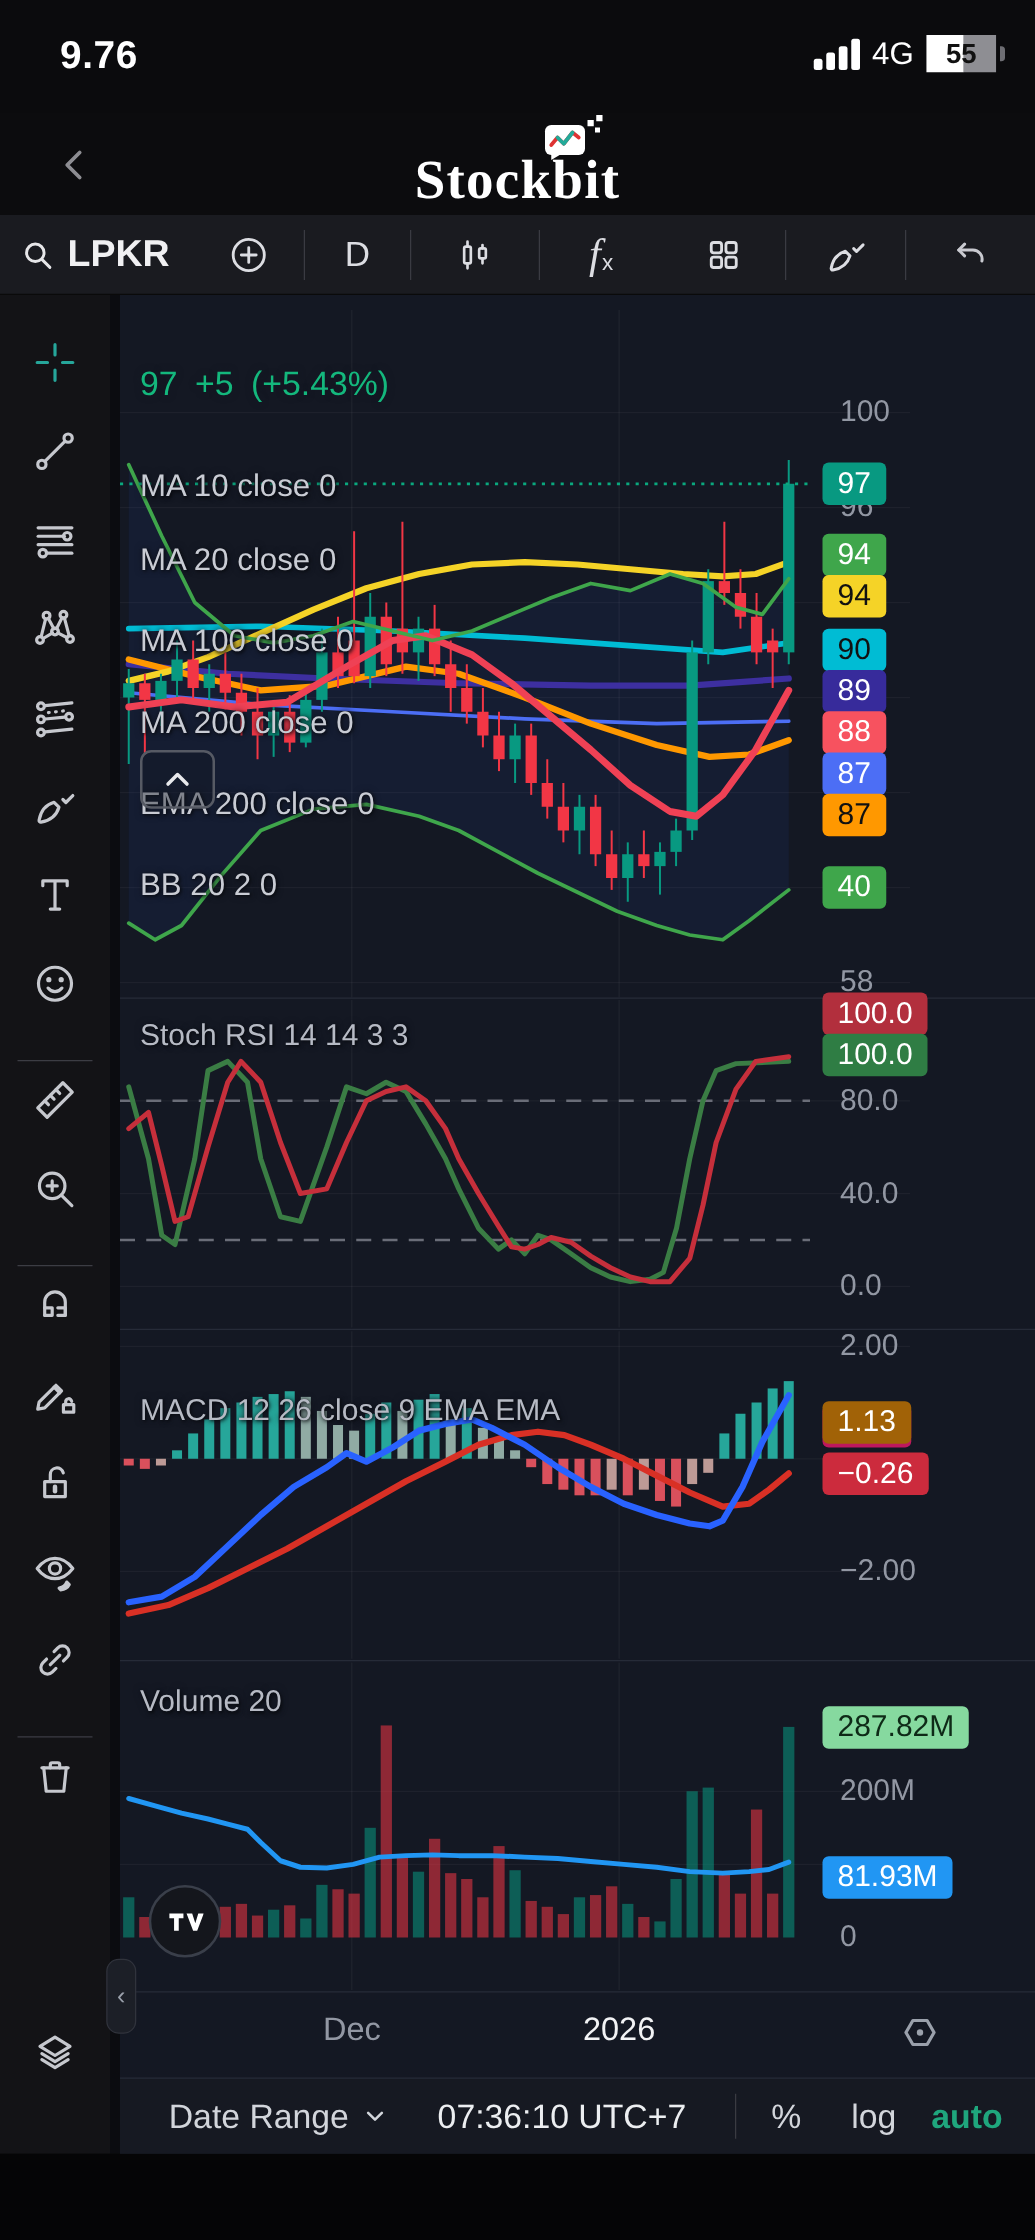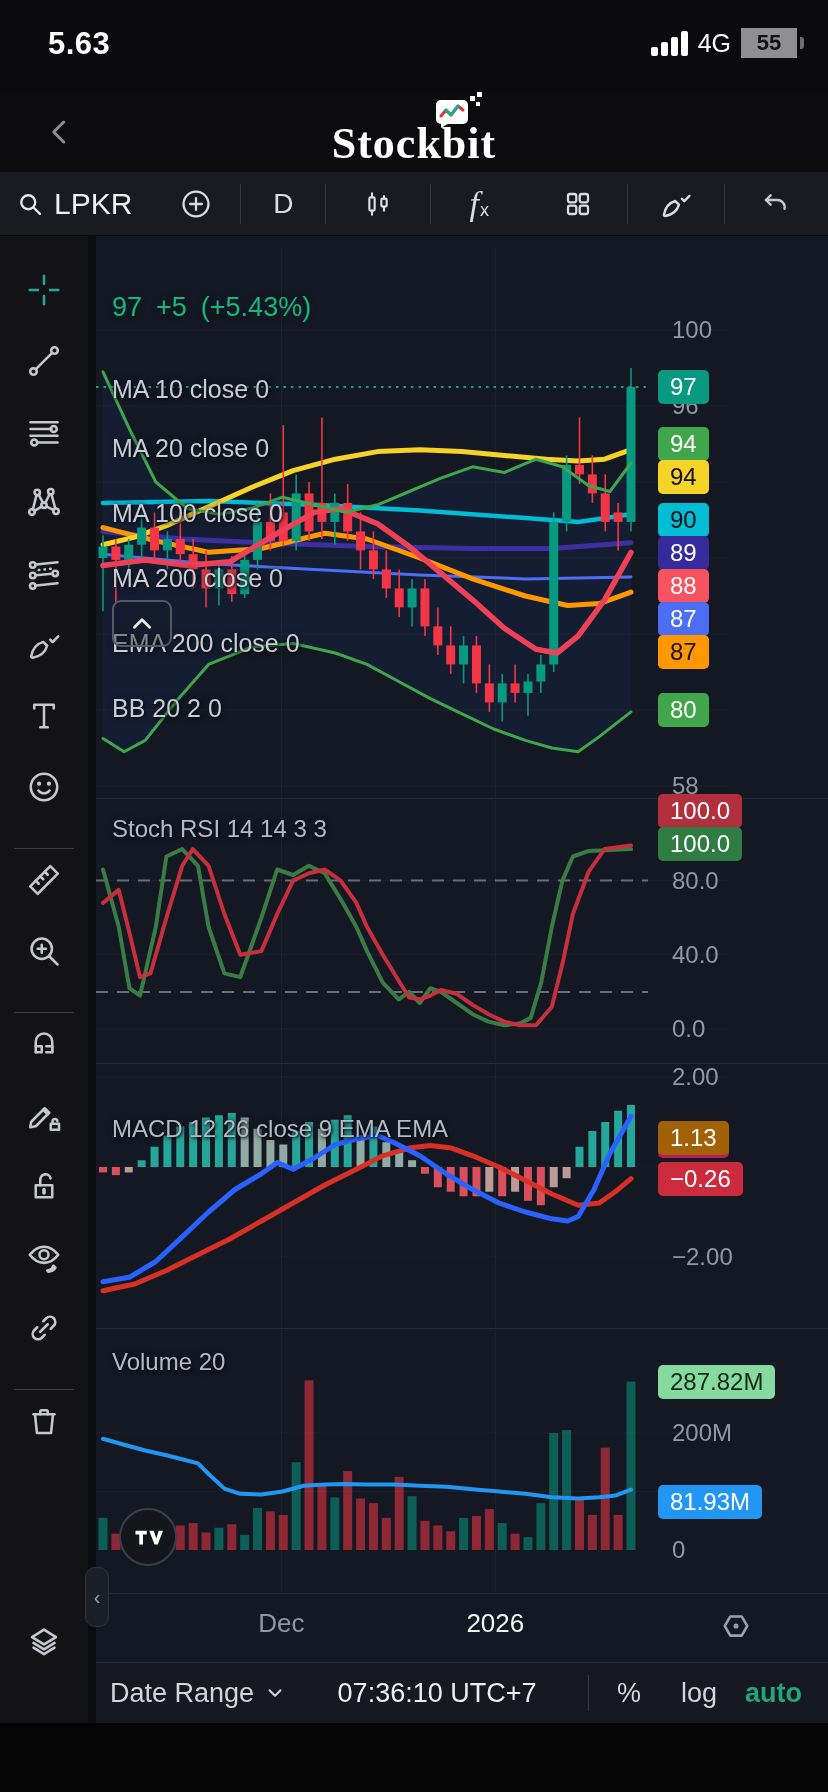--- a/index.html
+++ b/index.html
@@ -6,36 +6,36 @@
   *{box-sizing:border-box;font-family:"Liberation Sans",sans-serif;}
   #app{position:relative;width:828px;height:1792px;background:#0d0d0f;overflow:hidden;margin:0 auto;}
   .abs{position:absolute;}
   
   #status-bar{left:0;top:0;width:828px;height:90px;background:#0b0b0d;color:#fff;}
   #status-time{left:48px;top:26px;font-size:31px;font-weight:bold;letter-spacing:.5px;}
   #status-right{right:24px;top:24px;display:flex;align-items:center;gap:10px;height:38px;}
   .sig-bars{display:flex;align-items:flex-end;gap:3px;height:26px;}
   .sig-bars i{display:block;width:7px;background:#fff;border-radius:2px;}
   #net-type{font-size:25px;color:#fff;}
-  #battery{position:relative;width:56px;height:30px;border-radius:0;overflow:hidden;display:flex;flex-direction:column;}
+  #battery{position:relative;width:56px;height:30px;border-radius:0;overflow:hidden;display:flex;}
   #battery .bfill{width:30px;background:#fff;}
   #battery .bempty{flex:1;background:#8e8e93;}
   #battery .bval{position:absolute;inset:0;display:flex;align-items:center;justify-content:center;font-size:22px;font-weight:bold;color:#111;}
   #battery-nub{width:4px;height:12px;background:#6e6e73;border-radius:0 3px 3px 0;margin-left:-7px;}
   
   #app-header{left:0;top:90px;width:828px;height:82px;background:#0c0c0e;}
   #back-btn{left:36px;top:18px;width:48px;height:48px;display:flex;align-items:center;justify-content:center;}
   #logo-wrap{left:0;top:0;width:828px;height:82px;display:flex;align-items:flex-end;justify-content:center;}
   #logo-text{font-family:"Liberation Serif",serif;font-weight:bold;font-size:44px;color:#fff;line-height:1;padding-bottom:6px;letter-spacing:1px;}
   #logo-icon{left:432px;top:2px;}
   
   #toolbar{left:0;top:172px;width:828px;height:64px;background:#1a1b20;display:flex;align-items:center;color:#e6e6e8;border-bottom:1px solid #0a0a0a;}
   .tb-item{display:flex;align-items:center;justify-content:center;height:100%;color:#dcdde2;}
   .tb-sep{width:1px;height:40px;background:#3a3b42;}
-  #tb-symbol{gap:10px;padding:0 20px 0 16px;font-size:30px;font-weight:normal;color:#f0f0f2;}
+  #tb-symbol{gap:10px;padding:0 20px 0 16px;font-size:30px;font-weight:bold;color:#f0f0f2;}
   #tb-plus{width:92px;}
   #tb-interval{width:88px;font-size:28px;}
   #tb-ctype{width:108px;}
   #tb-fx{width:102px;font-size:30px;}
   #tb-grid{width:104px;}
   #tb-draw{width:100px;}
   #tb-undo{width:108px;}
   .fx-x{font-size:18px;margin-top:14px;margin-left:1px;}
   
   #sidebar{left:0;top:236px;width:88px;height:1487px;background:#131316;}
@@ -55,35 +55,35 @@
   .badge{position:absolute;left:658px;padding:3px 12px;border-radius:5px;font-size:24px;transform:translateY(-50%);z-index:4;white-space:nowrap;}
   #collapse-btn{left:112px;top:600px;width:60px;height:47px;border:2px solid #565a64;border-radius:9px;display:flex;align-items:center;justify-content:center;color:#e8e9ec;z-index:5;background:rgba(20,24,35,.4);}
   
   .x-label{position:absolute;transform:translateX(-50%);font-size:26px;color:#9297a3;z-index:4;}
   .x-label.bold{color:#f2f3f5;font-weight:normal;}
   #axis-gear{left:712px;top:1602px;width:48px;height:48px;display:flex;align-items:center;justify-content:center;color:#9aa0ab;z-index:4;}
   
   #tv-logo{left:119px;top:1508px;width:58px;height:58px;border-radius:50%;background:#14161c;border:2px solid #3a3f4a;display:flex;align-items:center;justify-content:center;z-index:5;color:#fff;font-weight:bold;font-size:24px;letter-spacing:-1px;}
   
   #bottom-bar{left:96px;top:1662px;width:732px;height:61px;background:#161922;border-top:1px solid #262b38;display:flex;align-items:center;color:#d2d5db;font-size:27px;z-index:5;}
-  #date-range{display:flex;align-items:center;gap:10px;padding-left:14px;}
+  #date-range{display:flex;align-items:center;gap:10px;padding-left:39px;}
   #clock{flex:1;text-align:center;color:#eceef1;}
   #bb-sep{width:1px;height:36px;background:#3a3b42;}
   #pct-btn{padding:0 22px 0 28px;}
   #log-btn{padding:0 18px;}
   #auto-btn{padding:0 26px 0 10px;font-weight:bold;}
   #footer{left:0;top:1723px;width:828px;height:69px;background:#050506;}
 </style>
 </head>
 <body>
 
 <div id="app">
 
   <div id="status-bar" class="abs">
-    <div id="status-time" class="abs">5.63</div>
+    <div id="status-time" class="abs">9.76</div>
     <div id="status-right" class="abs">
       <div class="sig-bars">
         <i style="height:9px"></i>
           <i style="height:14px"></i>
           <i style="height:19px"></i>
           <i style="height:25px"></i>
       </div>
       <span id="net-type">4G</span>
       <div id="battery">
         <div class="bfill"></div>
@@ -542,21 +542,21 @@
       <div class="tick" style="top:406px">96</div>
       <div class="tick" style="top:786px">58</div>
       <div class="badge" style="top:387px;background:#089981;color:#ffffff">97</div>
       <div class="badge" style="top:444px;background:#3fa64b;color:#ffffff">94</div>
       <div class="badge" style="top:477px;background:#f5d327;color:#111111">94</div>
       <div class="badge" style="top:520px;background:#00bcd4;color:#111111">90</div>
       <div class="badge" style="top:553px;background:#372b9b;color:#ffffff">89</div>
       <div class="badge" style="top:586px;background:#f7525f;color:#ffffff">88</div>
       <div class="badge" style="top:619px;background:#4c6ef5;color:#ffffff">87</div>
       <div class="badge" style="top:652px;background:#ff9800;color:#111111">87</div>
-      <div class="badge" style="top:710px;background:#3fa64b;color:#ffffff">80</div>
+      <div class="badge" style="top:710px;background:#3fa64b;color:#ffffff">40</div>
       <div class="tick" style="top:880.6px">80.0</div>
       <div class="tick" style="top:954.8px">40.0</div>
       <div class="tick" style="top:1029px">0.0</div>
       <div class="badge" style="top:810.5px;background:#b22f3d;color:#ffffff">100.0</div>
       <div class="badge" style="top:843.5px;background:#2f7d44;color:#ffffff">100.0</div>
       <div class="tick" style="top:1077px">2.00</div>
       <div class="tick" style="top:1257px">−2.00</div>
       <div class="badge" style="top:1141px;background:#be185d;color:#ffffff">1.38</div>
       <div class="badge" style="top:1137.9px;background:#a16207;color:#ffffff">1.13</div>
       <div class="badge" style="top:1178.7px;background:#cc2b3d;color:#ffffff">−0.26</div>

